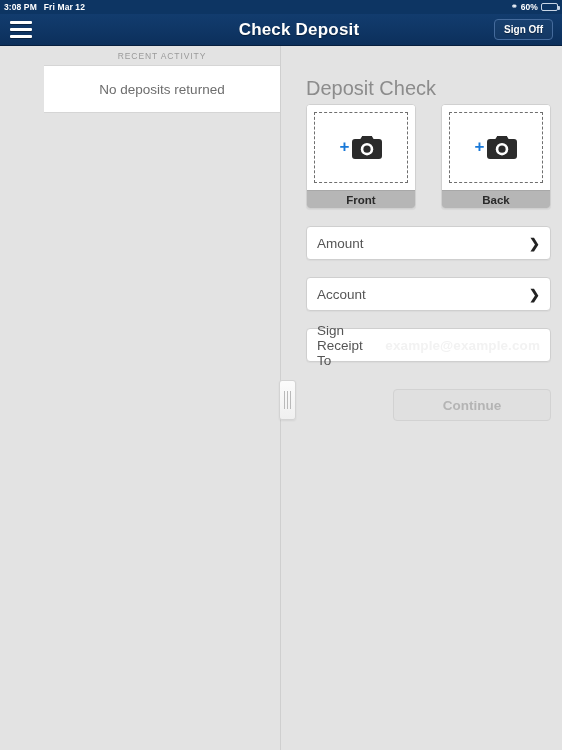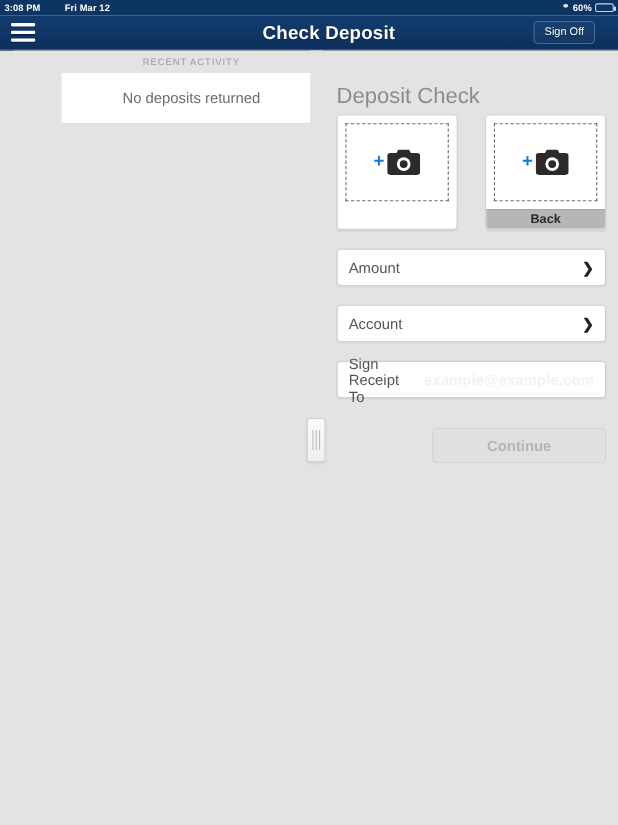--- a/index.html
+++ b/index.html
@@ -27,21 +27,21 @@
     height: 14px;
     background: #0d3563;
     display: flex;
     align-items: center;
     padding: 0 4px;
     color: #ffffff;
     font-size: 8.5px;
     font-weight: bold;
     letter-spacing: 0.1px;
   }
-  .status-left { display: flex; align-items: center; gap: 22px; }
+  .status-left { display: flex; align-items: center; gap: 7px; }
   .status-right {
     margin-left: auto;
     display: flex;
     align-items: center;
     gap: 3px;
   }
   .wifi-glyph {
     font-size: 8px;
     line-height: 1;
     transform: translateY(-0.5px);
@@ -103,37 +103,37 @@
     text-align: center;
     color: #ffffff;
     font-size: 17px;
     font-weight: bold;
     letter-spacing: 0.2px;
     text-shadow: 0 1px 1px rgba(0,0,0,0.4);
     padding-left: 36px;
   }
   .sign-off {
     position: absolute;
-    right: 21px;
+    right: 9px;
     padding: 4px 9px;
     border: 1px solid #456b9c;
     border-radius: 4px;
     color: #ffffff;
     font-size: 10px;
-    font-weight: normal;
+    font-weight: bold;
     background: rgba(255,255,255,0.03);
     cursor: pointer;
     text-shadow: 0 1px 1px rgba(0,0,0,0.4);
     margin-left: 44px;
   }
 
   
   .left-panel {
     position: absolute;
-    top: 46px; left: 12px;
+    top: 46px; left: 0;
     width: 281px;
     height: 704px;
     background: #e3e3e3;
     border-right: 1px solid #cfcfcf;
     padding-left: 44px;
   }
   .recent-activity-header {
     height: 19px;
     display: flex;
     align-items: center;
@@ -362,20 +362,21 @@
         <div class="capture-area">
           <div class="dashed-box">
             <span class="plus-icon">+</span>
             <svg class="camera-icon" width="30" height="23" viewBox="0 0 30 23">
               <path d="M10.2 0 H19.8 L21.6 3 H27 A3 3 0 0 1 30 6 V20 A3 3 0 0 1 27 23 H3 A3 3 0 0 1 0 20 V6 A3 3 0 0 1 3 3 H8.4 Z" fill="#2b2b2b"></path>
               <circle cx="15" cy="13.2" r="6.2" fill="#ffffff"></circle>
               <circle cx="15" cy="13.2" r="3.6" fill="#2b2b2b"></circle>
             </svg>
           </div>
         </div>
+        <div class="capture-label">Front</div>
       </div>
 
       <div class="capture-card">
         <div class="capture-area">
           <div class="dashed-box">
             <span class="plus-icon">+</span>
             <svg class="camera-icon" width="30" height="23" viewBox="0 0 30 23">
               <path d="M10.2 0 H19.8 L21.6 3 H27 A3 3 0 0 1 30 6 V20 A3 3 0 0 1 27 23 H3 A3 3 0 0 1 0 20 V6 A3 3 0 0 1 3 3 H8.4 Z" fill="#2b2b2b"></path>
               <circle cx="15" cy="13.2" r="6.2" fill="#ffffff"></circle>
               <circle cx="15" cy="13.2" r="3.6" fill="#2b2b2b"></circle>

